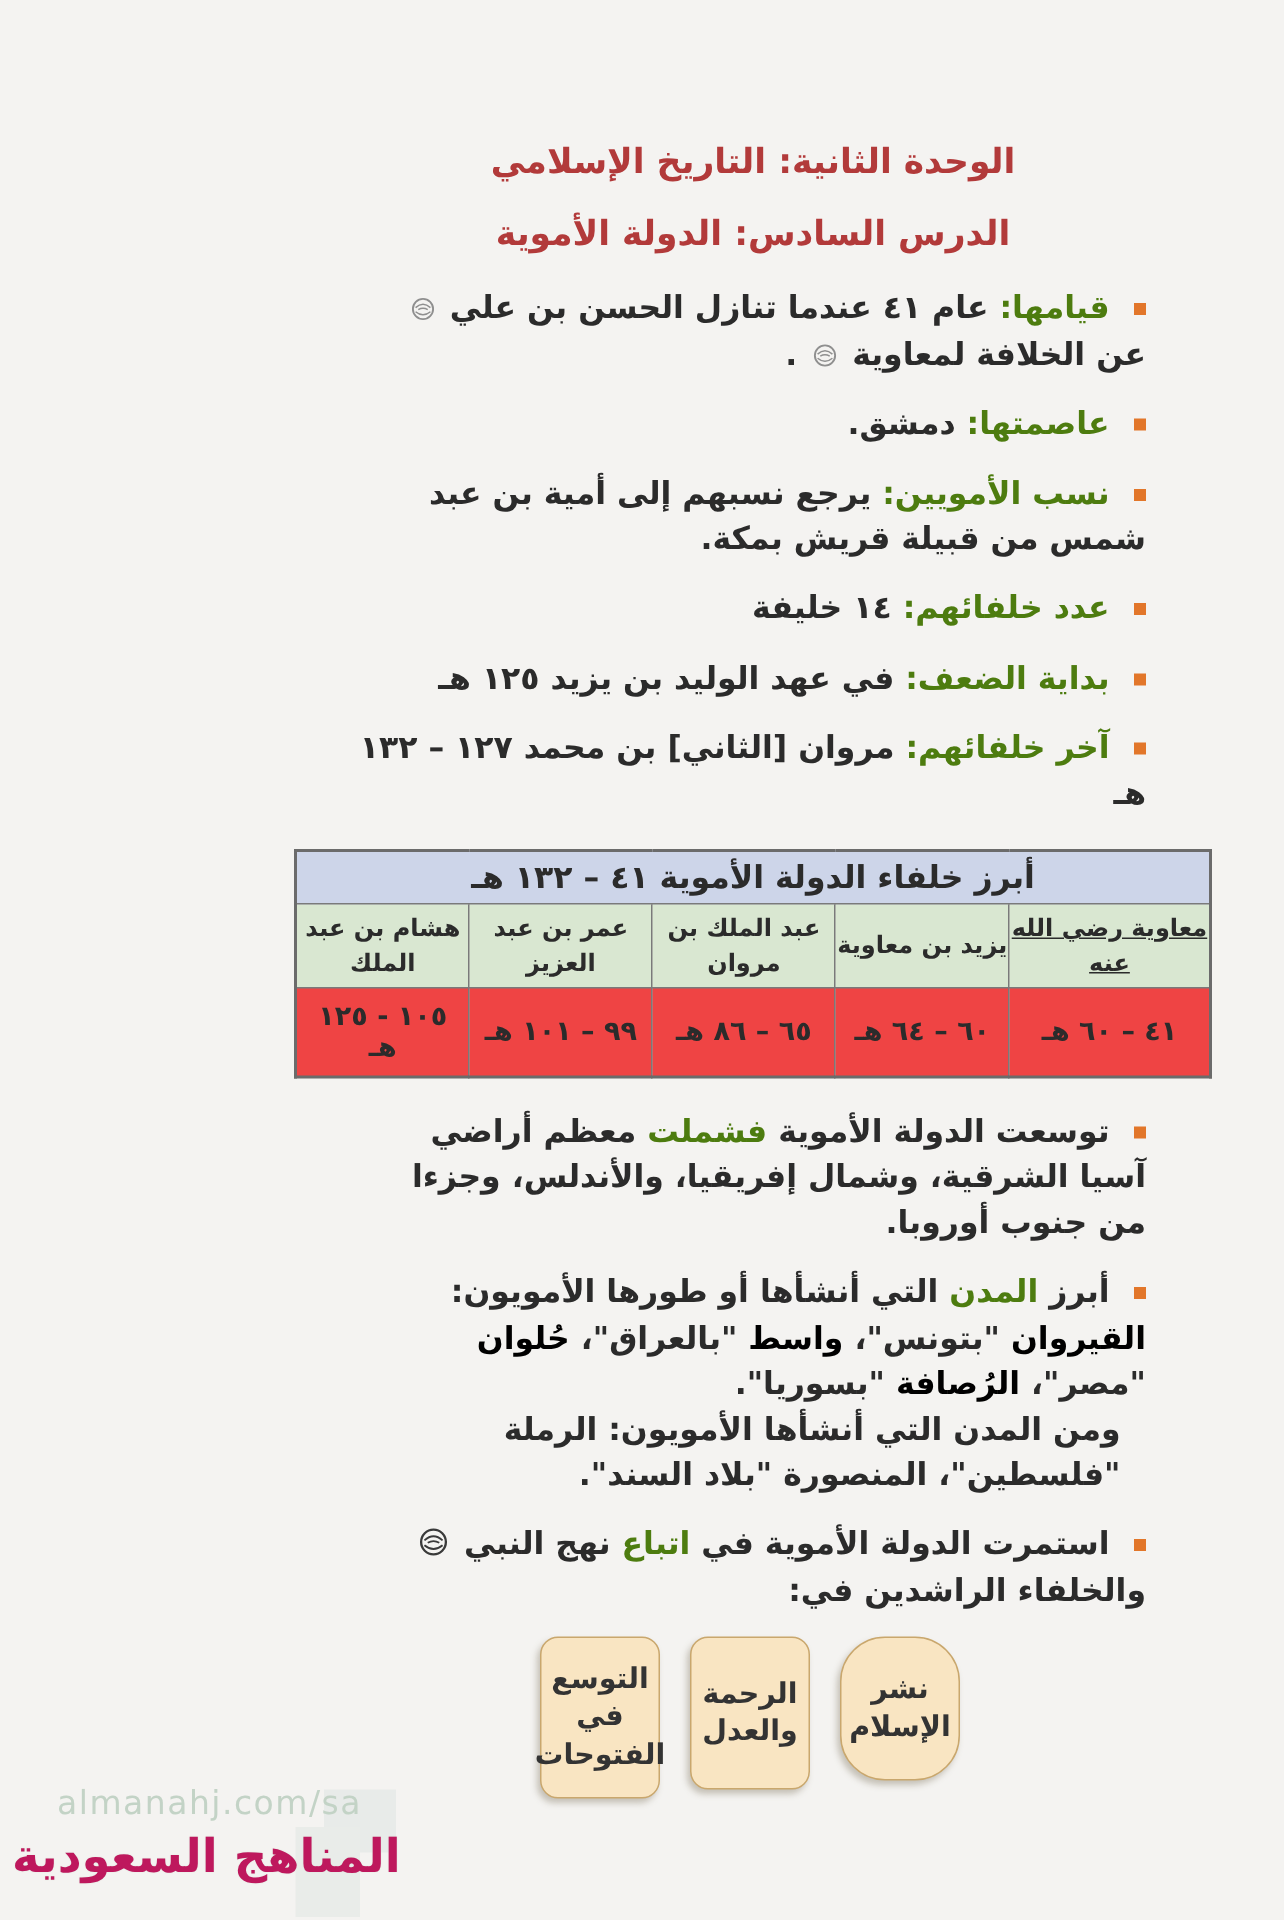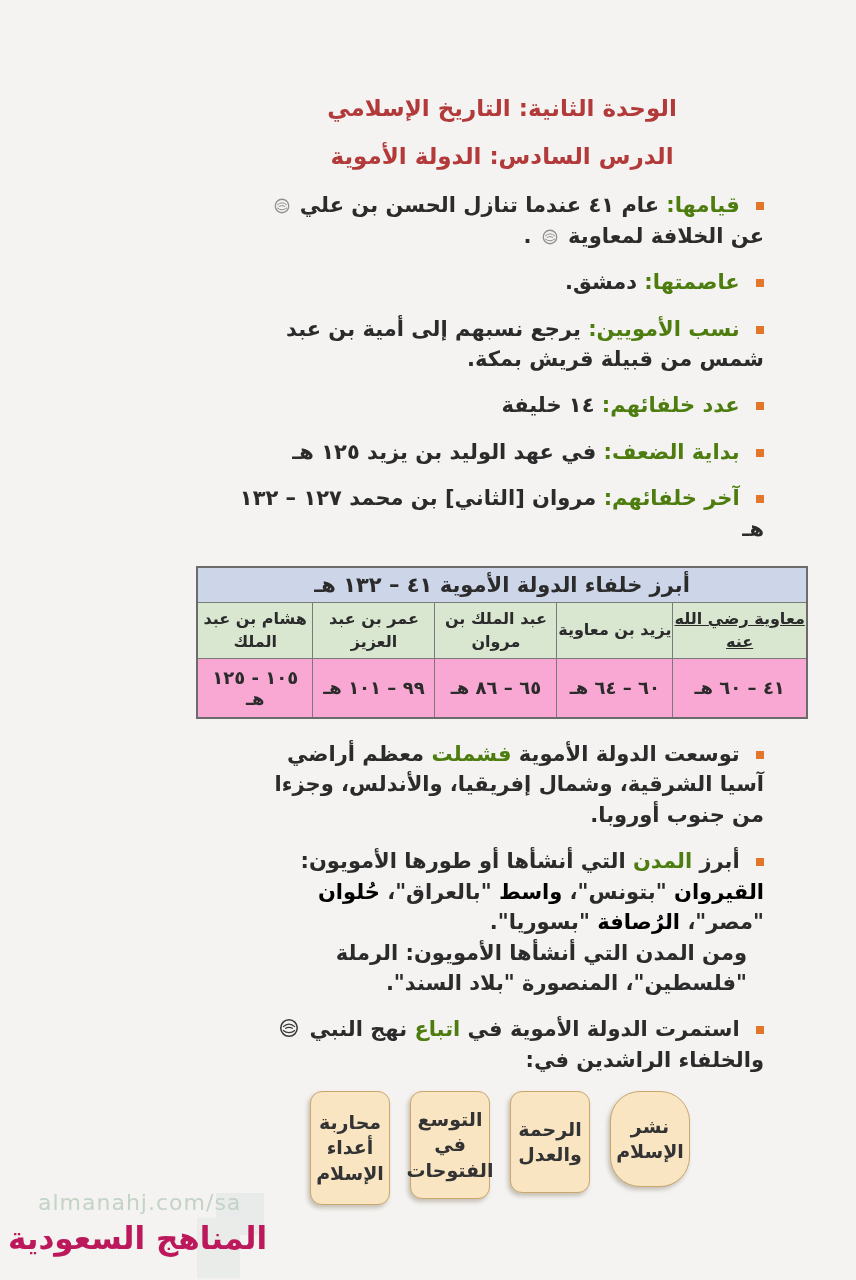--- a/index.html
+++ b/index.html
@@ -41,21 +41,21 @@
     border:2px solid #6b6b6b;
   }
   table.caliph-table td{
     border:1.5px solid #7a7a7a;
     text-align:center;
     font-weight:bold;
     padding:5px 0;
   }
   td.thead{background:#cdd5e9;font-size:21px;padding:6px;}
   tr.names td{background:#d9e7d1;font-size:16px;line-height:1.4;}
-  tr.years td{background:#f9a8d4;font-size:18px;padding:8px 2px;}
+  tr.years td{background:#ef4444;font-size:18px;padding:8px 2px;}
   .col-muawiya{width:22%;text-decoration:underline;}
   .col-yazid{width:19%;}
   .col-abdulmalik{width:20%;}
   .col-omar{width:20%;}
   .col-hisham{width:19%;}
   .pboxes{
     display:flex;justify-content:center;align-items:flex-start;
     gap:20px;margin-top:16px;direction:rtl;
   }
   .pbox{
@@ -209,21 +209,20 @@
       <svg class="med dark" width="22" height="22" viewBox="0 0 20 20">
           <use href="#medallion"></use>
         </svg>
       <span>والخلفاء الراشدين في:</span>
     </div>
 
     <div class="pboxes">
       <div class="pbox">نشر الإسلام</div>
       <div class="pbox">الرحمة والعدل</div>
       <div class="pbox">التوسع في الفتوحات</div>
-      <div class="pbox">محاربة أعداء الإسلام</div>
     </div>
 
   </div>
 </div>
 
 <div class="wm-sq1"></div>
 <div class="wm-sq2"></div>
 <div class="wm-url">almanahj.com/sa</div>
 <div class="wm-brand">المناهج السعودية</div>
 

